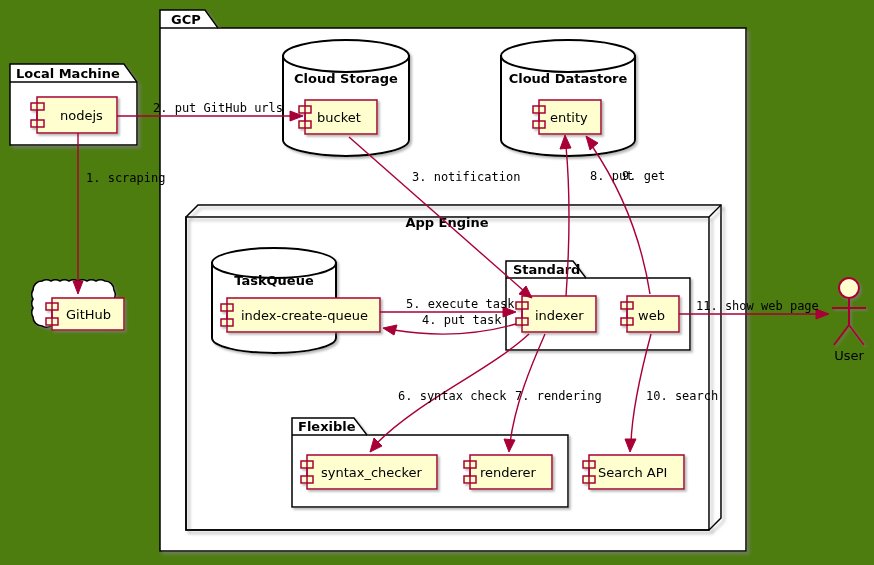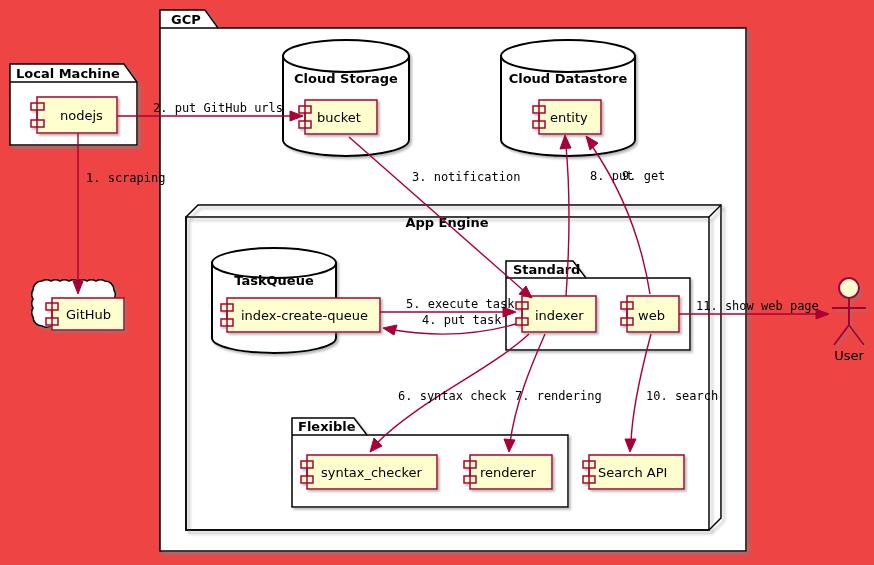--- a/index.html
+++ b/index.html
@@ -8,21 +8,21 @@
     padding: 0;
     background: #FFFFFF;
   }
   body {
     font-family: "DejaVu Sans", sans-serif;
   }
   #diagram-root {
     position: relative;
     width: 874px;
     height: 565px;
-    background: #ef4444;
+    background: #4d7c0f;
     overflow: hidden;
   }
   svg#uml {
     display: block;
     width: 874px;
     height: 565px;
   }
   .container-label {
     font-family: "DejaVu Sans", sans-serif;
     font-size: 13px;

